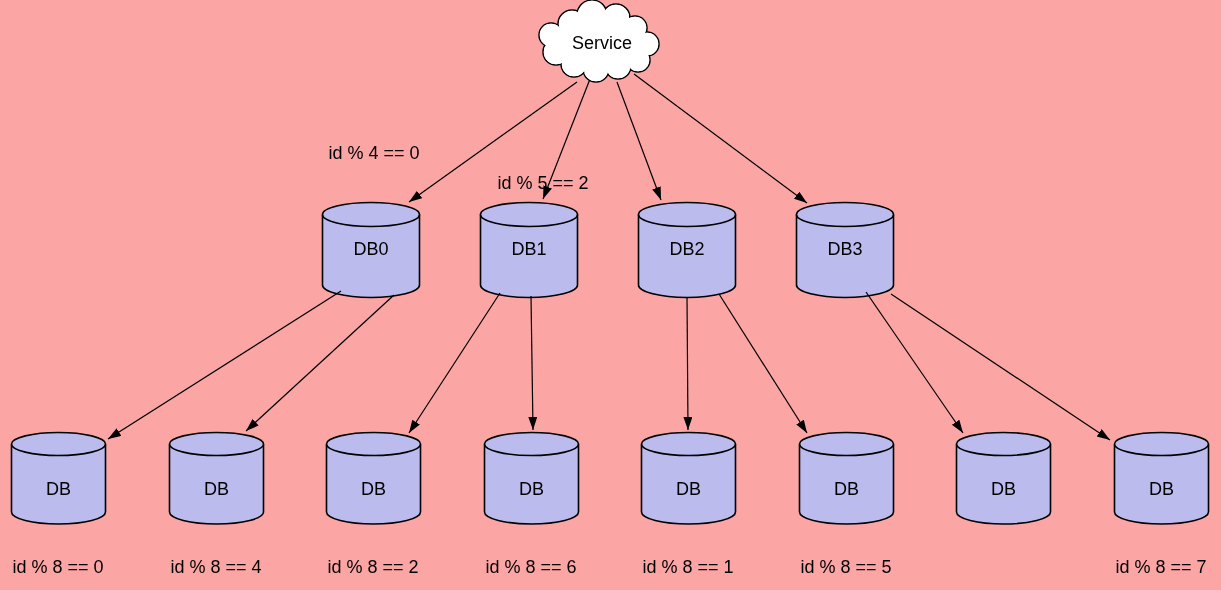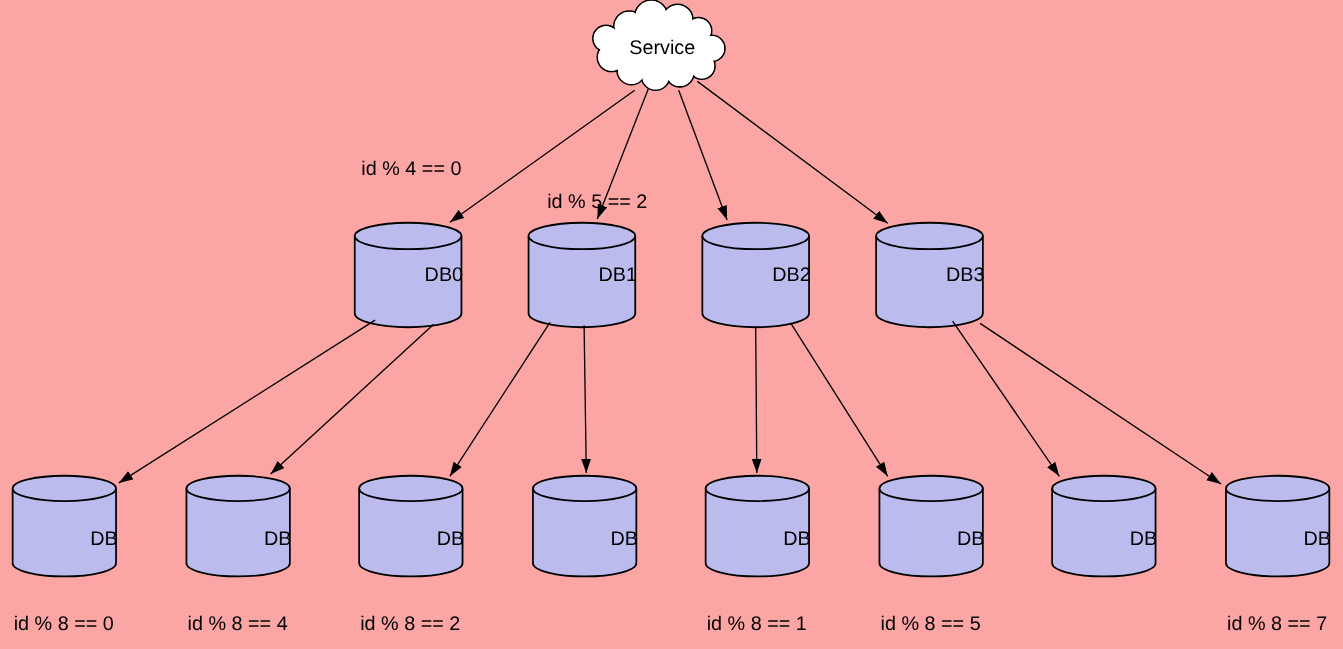--- a/index.html
+++ b/index.html
@@ -6,21 +6,21 @@
   .canvas{
     position:relative;width:1221px;height:590px;background:#fca5a5;
     font-family:"Liberation Sans", sans-serif; color:#000; overflow:hidden;
   }
   .layer{position:absolute;left:0;top:0;width:1221px;height:590px;}
   .edges{z-index:3;pointer-events:none;}
   .node{position:absolute;}
   .cyl{z-index:1;}
   .cyl svg{display:block;}
   .cyl .lbl{
-    position:absolute;left:0;right:0;top:38px;text-align:right;
+    position:absolute;left:0;right:0;top:38px;text-align:center;
     font-size:18px;line-height:20px;color:#000;
   }
   .cyl-sm .lbl{top:48px;}
   .cond{
     position:absolute;z-index:2;width:170px;text-align:center;
     font-size:18px;line-height:22px;color:#000;white-space:nowrap;margin-top:16px;
   }
   .leafcond{
     position:absolute;z-index:2;width:170px;text-align:center;
     font-size:18px;line-height:22px;color:#000;white-space:nowrap;
@@ -176,17 +176,18 @@
     <svg width="97" height="95" viewBox="0 0 97 95">
       <path class="cylbody" d="M1.5,13 L1.5,81 A47,12 0 0 0 95.5,81 L95.5,13" fill="#bbbbee" stroke="#000000" stroke-width="1.6"></path>
       <ellipse class="cyltop" cx="48.5" cy="13" rx="47" ry="11.5" fill="#bbbbee" stroke="#000000" stroke-width="1.6"></ellipse>
     </svg>
     <span class="lbl">DB</span>
   </div>
 
   <div class="leafcond" style="left:-27px;top:556px;">id % 8 == 0</div>
   <div class="leafcond" style="left:131px;top:556px;">id % 8 == 4</div>
   <div class="leafcond" style="left:288px;top:556px;">id % 8 == 2</div>
+  <div class="leafcond" style="left:446px;top:556px;">id % 8 == 6</div>
   <div class="leafcond" style="left:603px;top:556px;">id % 8 == 1</div>
   <div class="leafcond" style="left:761px;top:556px;">id % 8 == 5</div>
   <div class="leafcond" style="left:1076px;top:556px;">id % 8 == 7</div>
 
 </div>
 
 </body></html>

